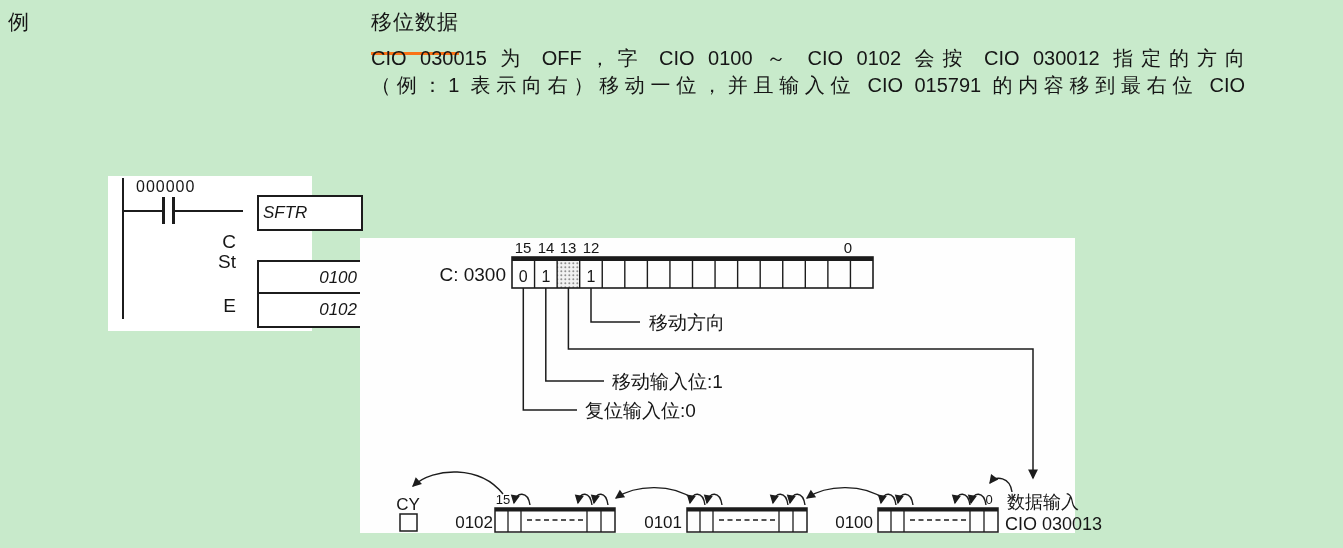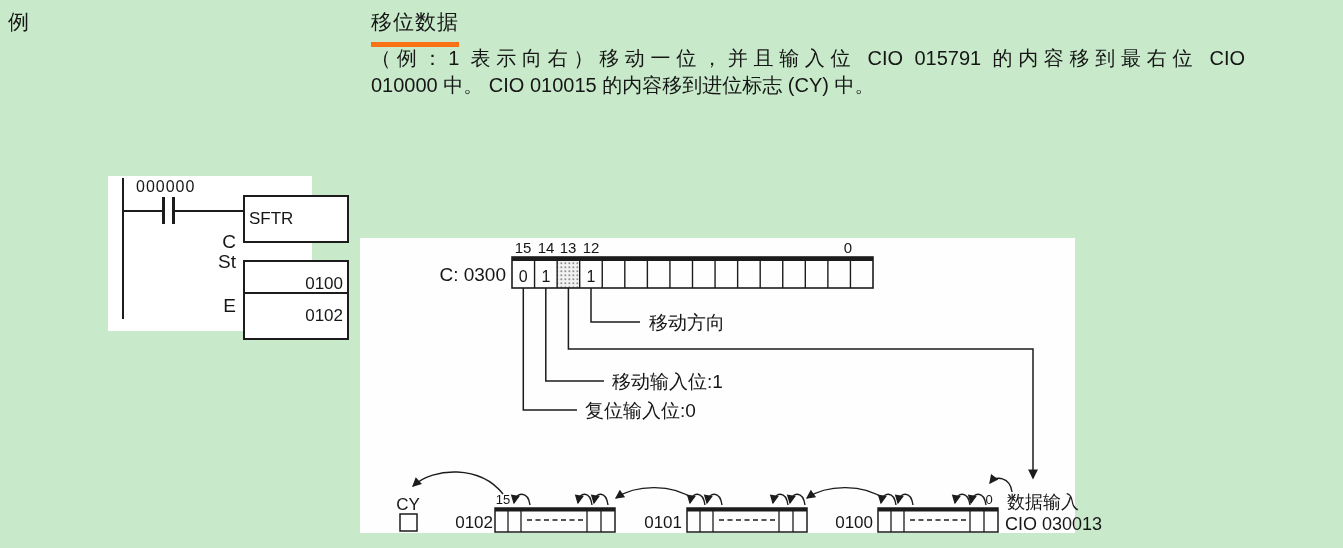--- a/index.html
+++ b/index.html
@@ -5,51 +5,51 @@
   html,body{margin:0;padding:0;}
   body{
     width:1343px;height:548px;position:relative;overflow:hidden;
     background:#c8eacb;
     font-family:"Liberation Sans","DejaVu Sans",sans-serif;
     color:#161616;
   }
   .abs{position:absolute;}
   #example-label{left:8px;top:8px;font-size:21px;letter-spacing:1px;}
   #heading{left:371px;top:8px;font-size:21px;}
-  #heading span{display:inline-block;border-bottom:5px solid #f97316;padding-bottom:6px;letter-spacing:1px;text-align:center;}
+  #heading span{display:inline-block;border-bottom:3px solid #f97316;padding-bottom:16px;letter-spacing:1px;text-align:center;}
   #paragraph{left:371px;top:45px;width:876px;font-size:20px;line-height:27px;}
   .pline{width:874px;white-space:nowrap;}
   .pline.just{text-align:justify;text-align-last:justify;}
   
   #ladder{left:108px;top:176px;width:204px;height:155px;background:#fff;}
   #ladder .rail{left:14px;top:2px;width:2px;height:141px;background:#1c1c1c;}
   #ladder .wire{height:2px;background:#1c1c1c;top:34px;}
   #contact-label{left:28px;top:2px;font-size:16px;letter-spacing:1px;}
   .cbar{top:21px;width:3px;height:27px;background:#1c1c1c;}
-  .sftr-cell{left:135px;width:94px;border:2px solid #1c1c1c;height:24px;background:#fff;
-             font-size:17px;line-height:24px;padding:10px 4px;}
+  .sftr-cell{left:149px;width:94px;border:2px solid #1c1c1c;height:24px;background:#fff;
+             font-size:17px;line-height:24px;padding:4px 4px;font-style:italic;}
   .sftr-val{text-align:right;}
   .op-label{width:40px;left:88px;text-align:right;font-size:19px;height:28px;line-height:28px;}
   
   #diagram{left:360px;top:238px;}
   text{fill:#161616;}
   .cjk{font-size:19px;}
 </style>
 </head>
 <body>
 
 <div class="abs" id="example-label">例</div>
 
 <div class="abs" id="heading">
   <span>移位数据</span>
 </div>
 
 <div class="abs" id="paragraph">
+  <div class="pline just">CIO 030015 为 OFF，字 CIO 0100 ～ CIO 0102 会按 CIO 030012 指定的方向</div>
   <div class="pline just">（例：1 表示向右）移动一位，并且输入位 CIO 015791 的内容移到最右位 CIO</div>
-  <div class="pline">010000 中。 CIO 010015 的内容移到进位标志 (CY) 中。</div>
 </div>
 
 <div class="abs" id="ladder">
   <div class="abs rail"></div>
   <div class="abs" id="contact-label">000000</div>
   <div class="abs wire" style="left:16px;width:38px;"></div>
   <div class="abs cbar" style="left:54px;"></div>
   <div class="abs cbar" style="left:64px;"></div>
   <div class="abs wire" style="left:67px;width:68px;"></div>
 

